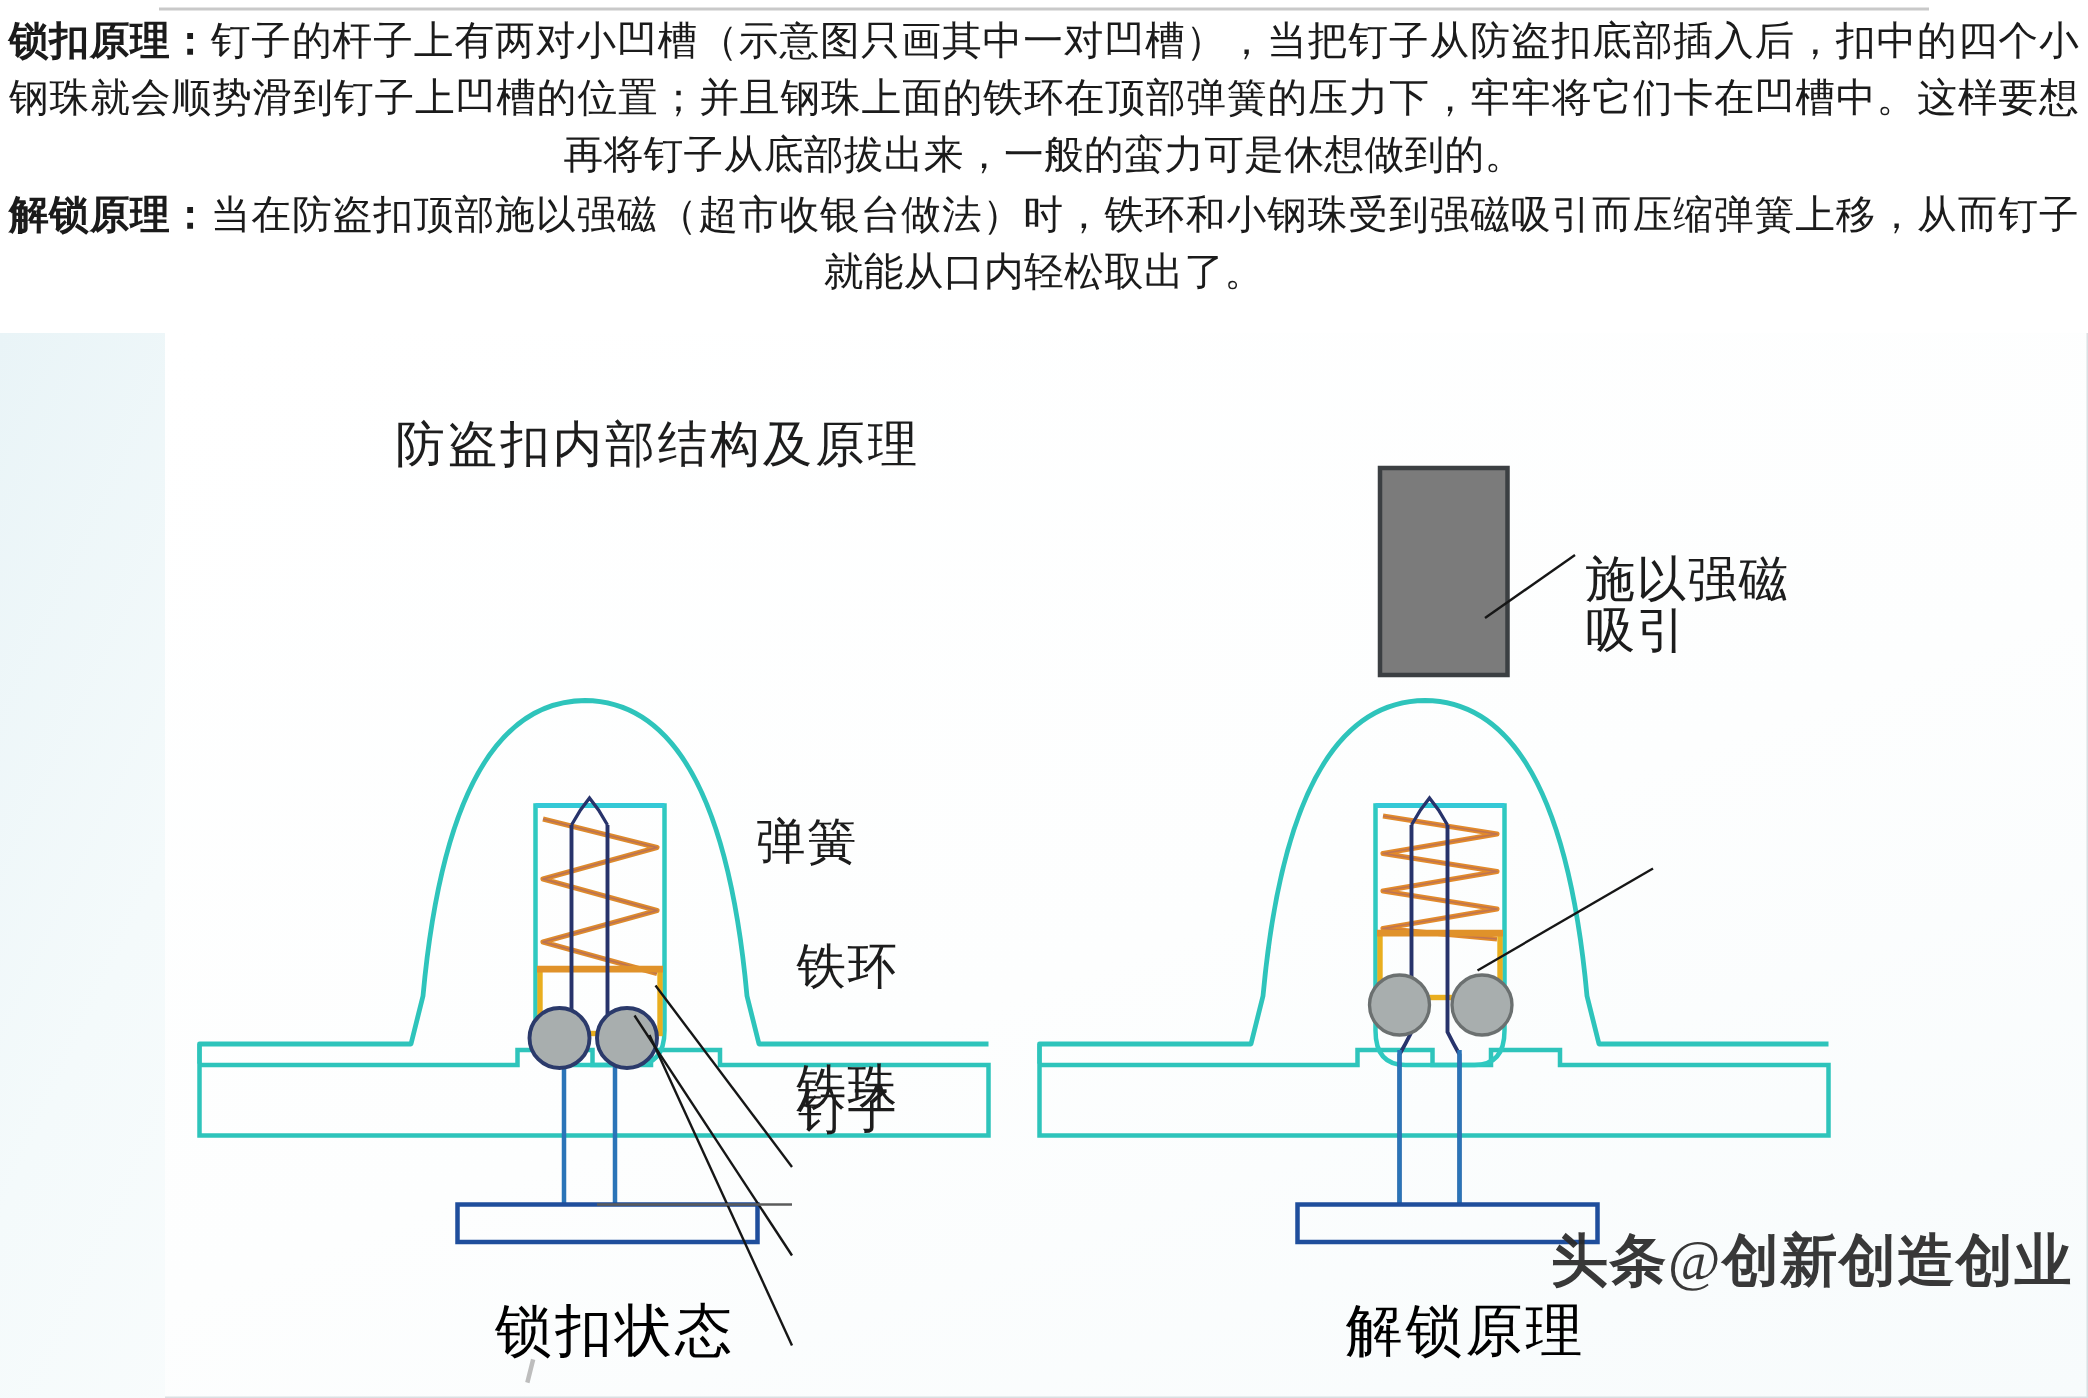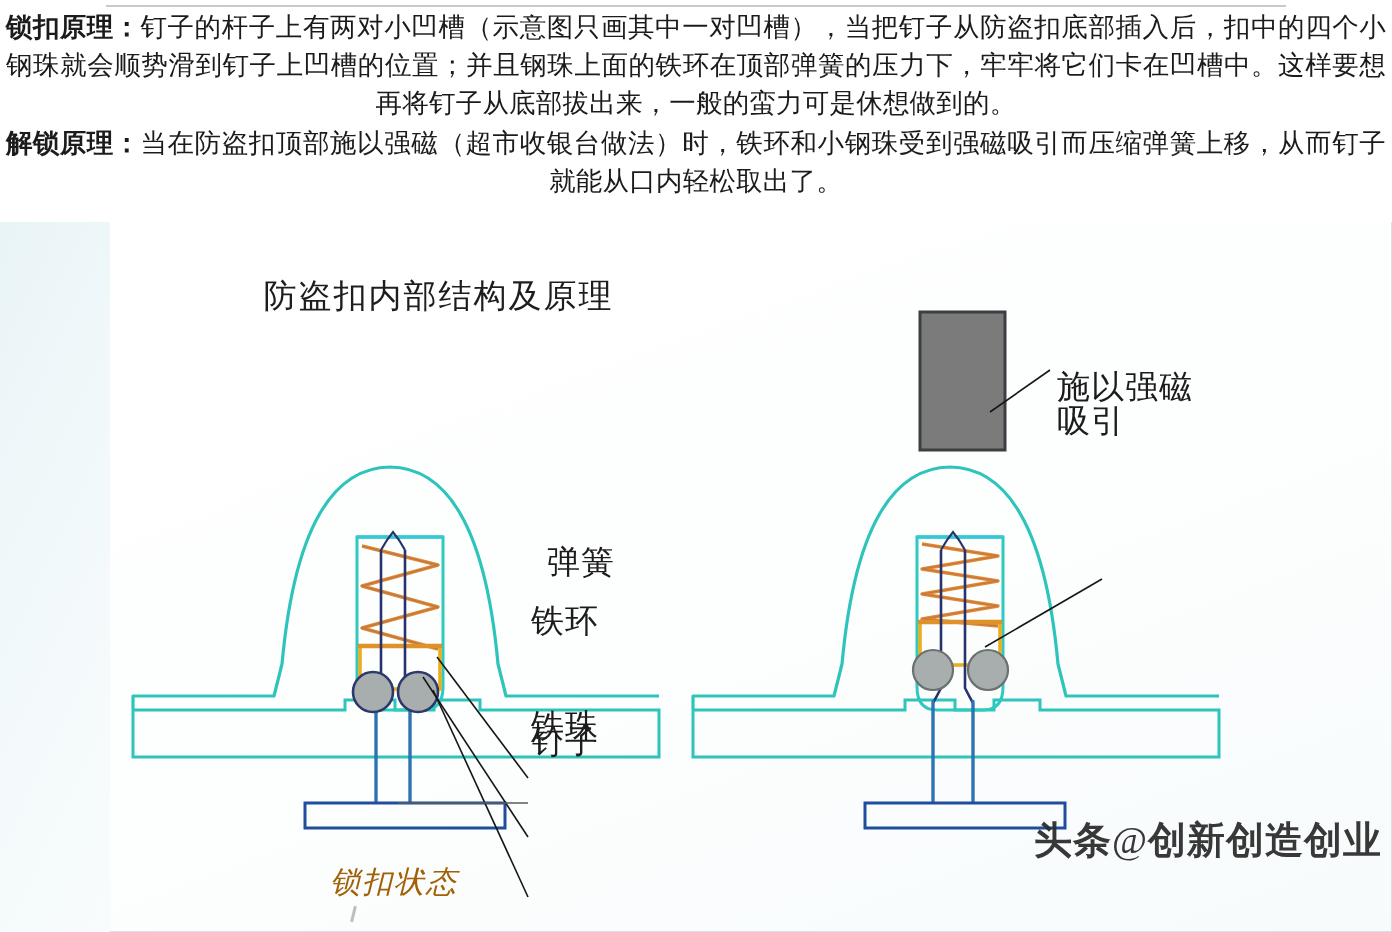--- a/index.html
+++ b/index.html
@@ -83,34 +83,33 @@
   
   .anno {
     position: absolute;
     font-size: 33px;
     line-height: 34px;
     color: #1c1c1c;
     white-space: pre;
     font-family: "Liberation Serif", "DejaVu Serif", serif;
     letter-spacing: 1px;
   }
-  .anno-spring  { left: 547px; top: 545px; }
-  .anno-ring    { left: 531px; top: 604px; text-align: right; }
+  .anno-spring  { left: 504px; top: 545px; }
+  .anno-ring    { left: 531px; top: 628px; text-align: right; }
   .anno-bead    { left: 531px; top: 663px; margin-top: 46px; }
   .anno-nail    { left: 531px; top: 725px; }
   .anno-magnet  { left: 1057px; top: 370px; }
   .anno-right   { left: 1110px; top: 567px; }
 
   .caption {
     position: absolute;
-    font-size: 30px;
+    font-size: 38px;
     letter-spacing: 2px;
-    color: #a16207;
-    font-family: "Liberation Serif", "DejaVu Serif", serif;
-    font-style: italic;
+    color: #000000;
+    font-family: "Liberation Serif", "DejaVu Serif", serif;
   }
   .caption-left  { left: 330px; top: 862px; }
   .caption-right { left: 897px; top: 862px; }
 
   .watermark {
     position: absolute;
     left: 1034px; top: 815px;
     font-size: 38px;
     letter-spacing: 1px;
     color: #2a2a2a;
@@ -214,18 +213,19 @@
   </svg>
 
   <div class="anno anno-spring">弹簧</div>
   <div class="anno anno-ring">铁环</div>
   <div class="anno anno-bead">铁珠</div>
   <div class="anno anno-nail">钉子</div>
   <div class="anno anno-magnet">施以强磁
 吸引</div>
 
   <div class="caption caption-left">锁扣状态</div>
+  <div class="caption caption-right">解锁原理</div>
 
   <div class="stray-mark"></div>
 
   <div class="watermark"><span>头条</span><span class="wm-at">@</span><span>创新创造创业</span></div>
 
 </div>
 
 </body></html>

